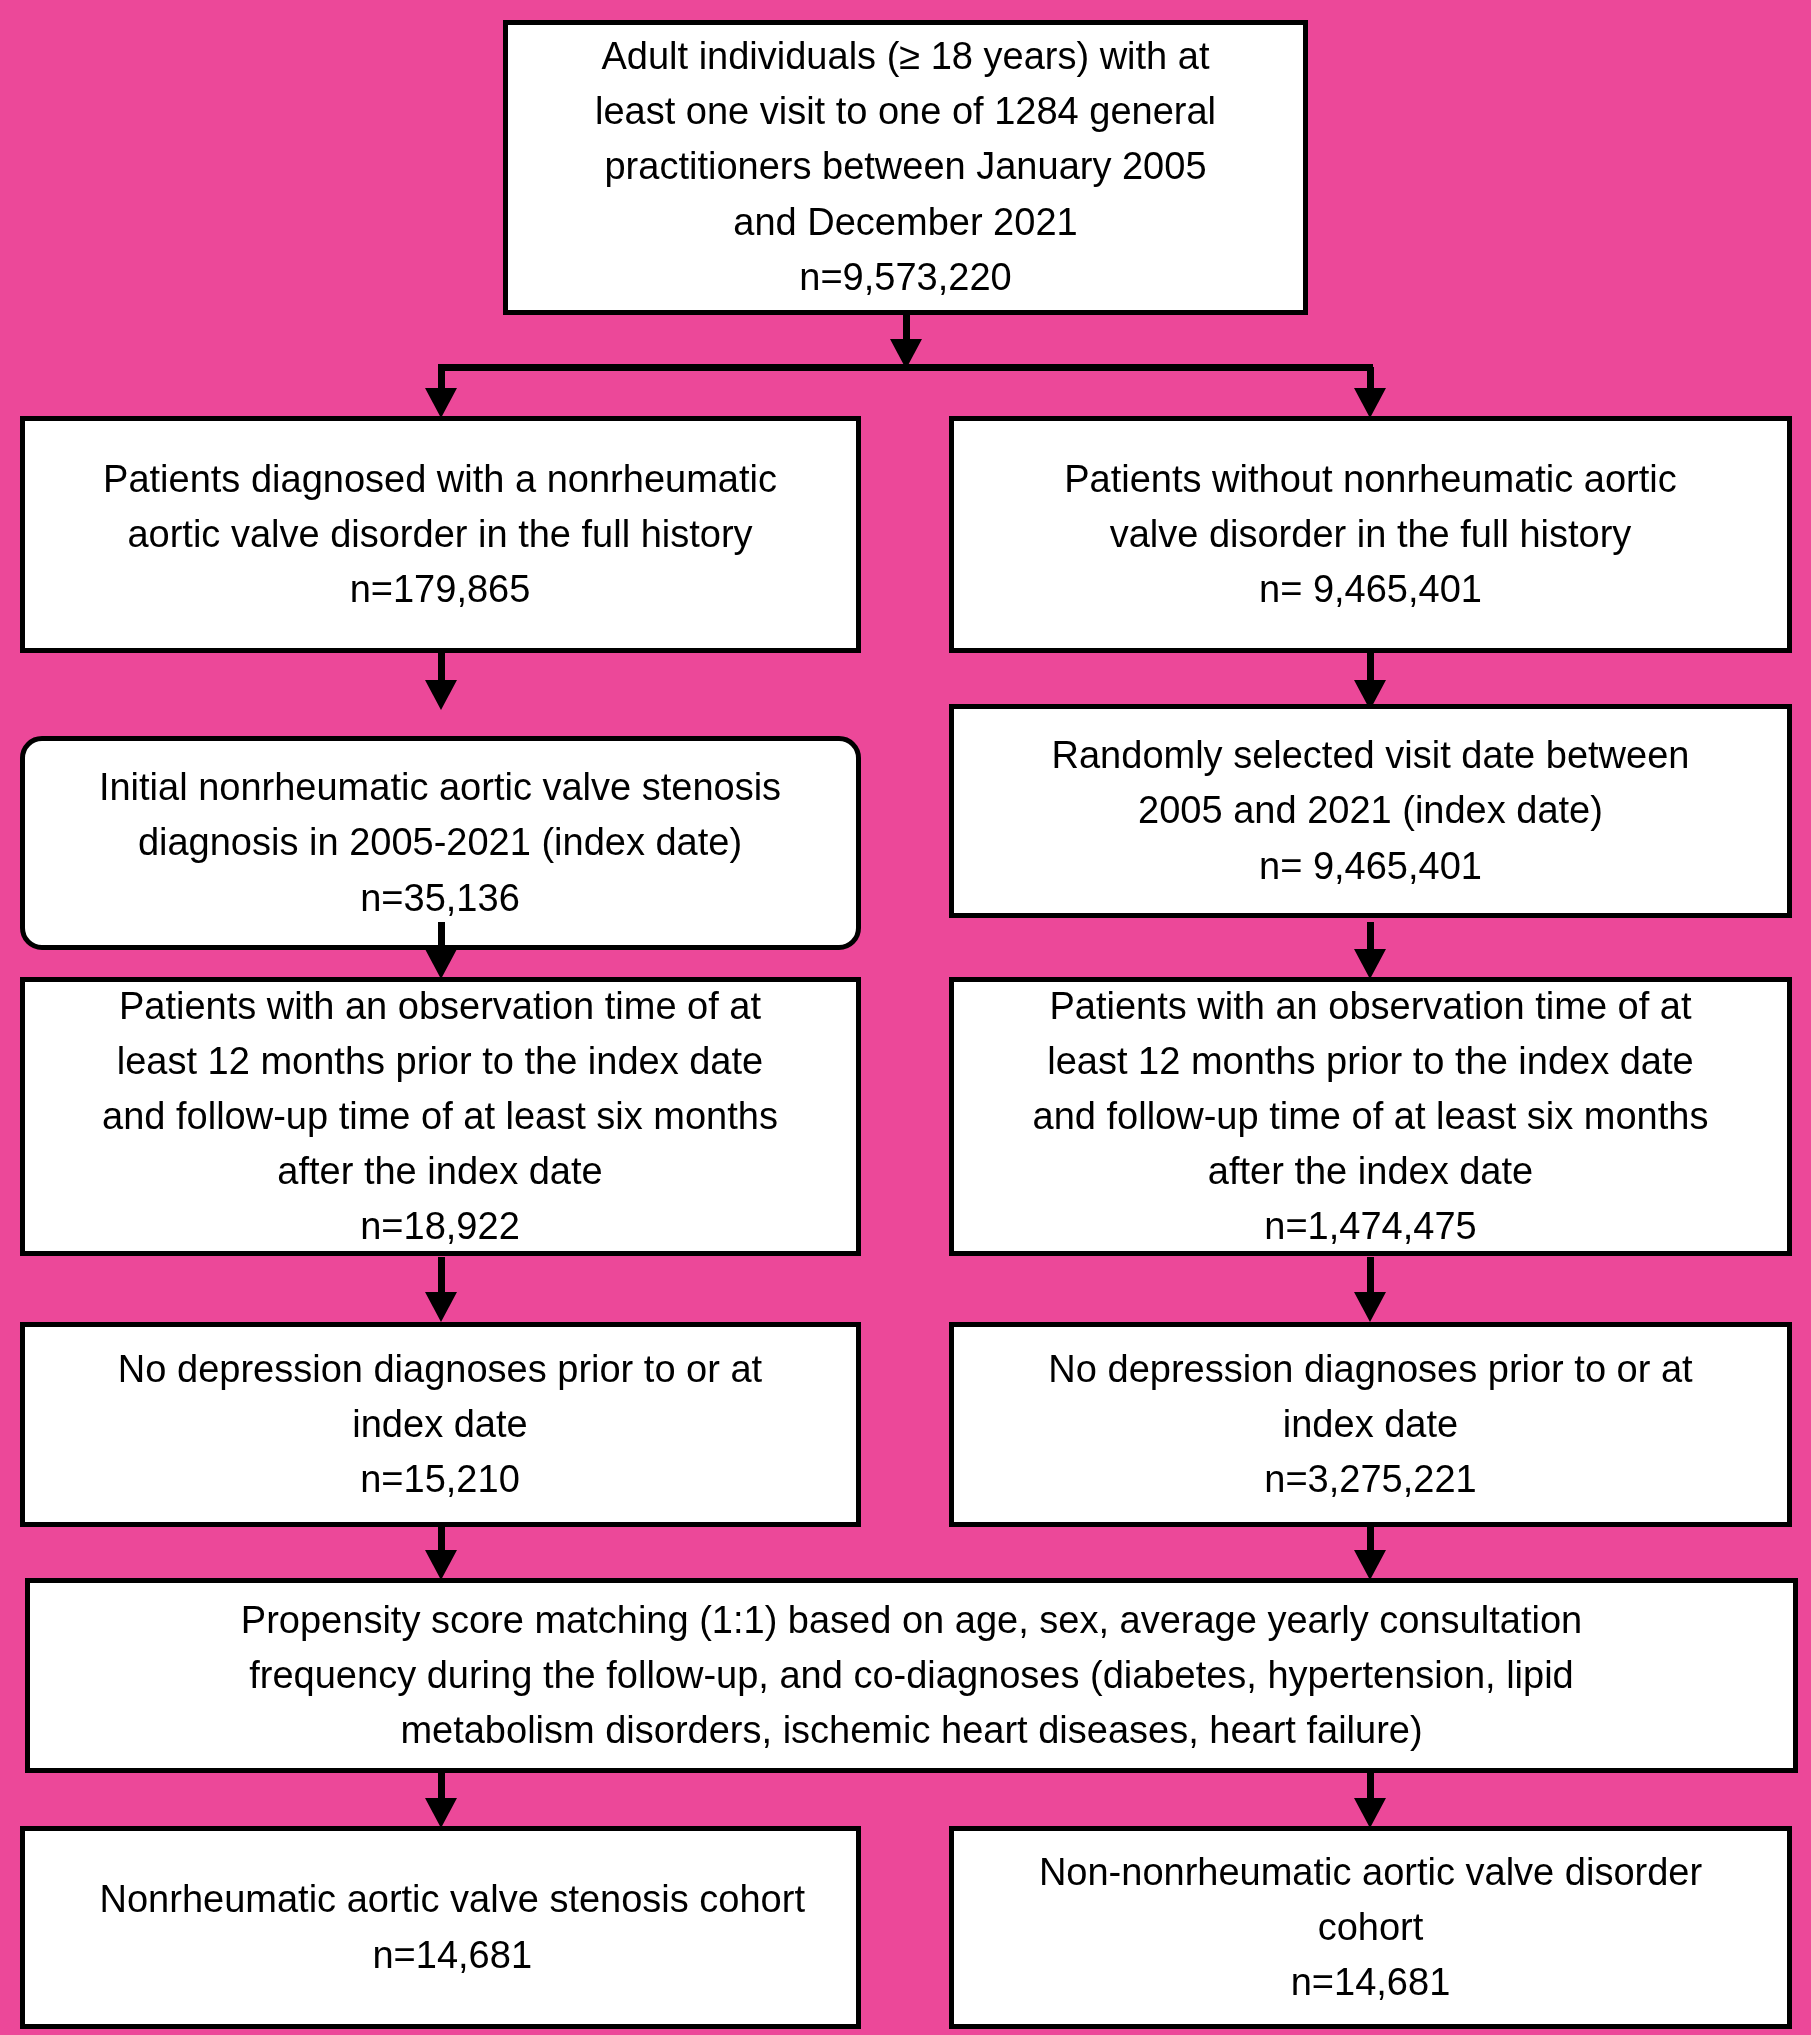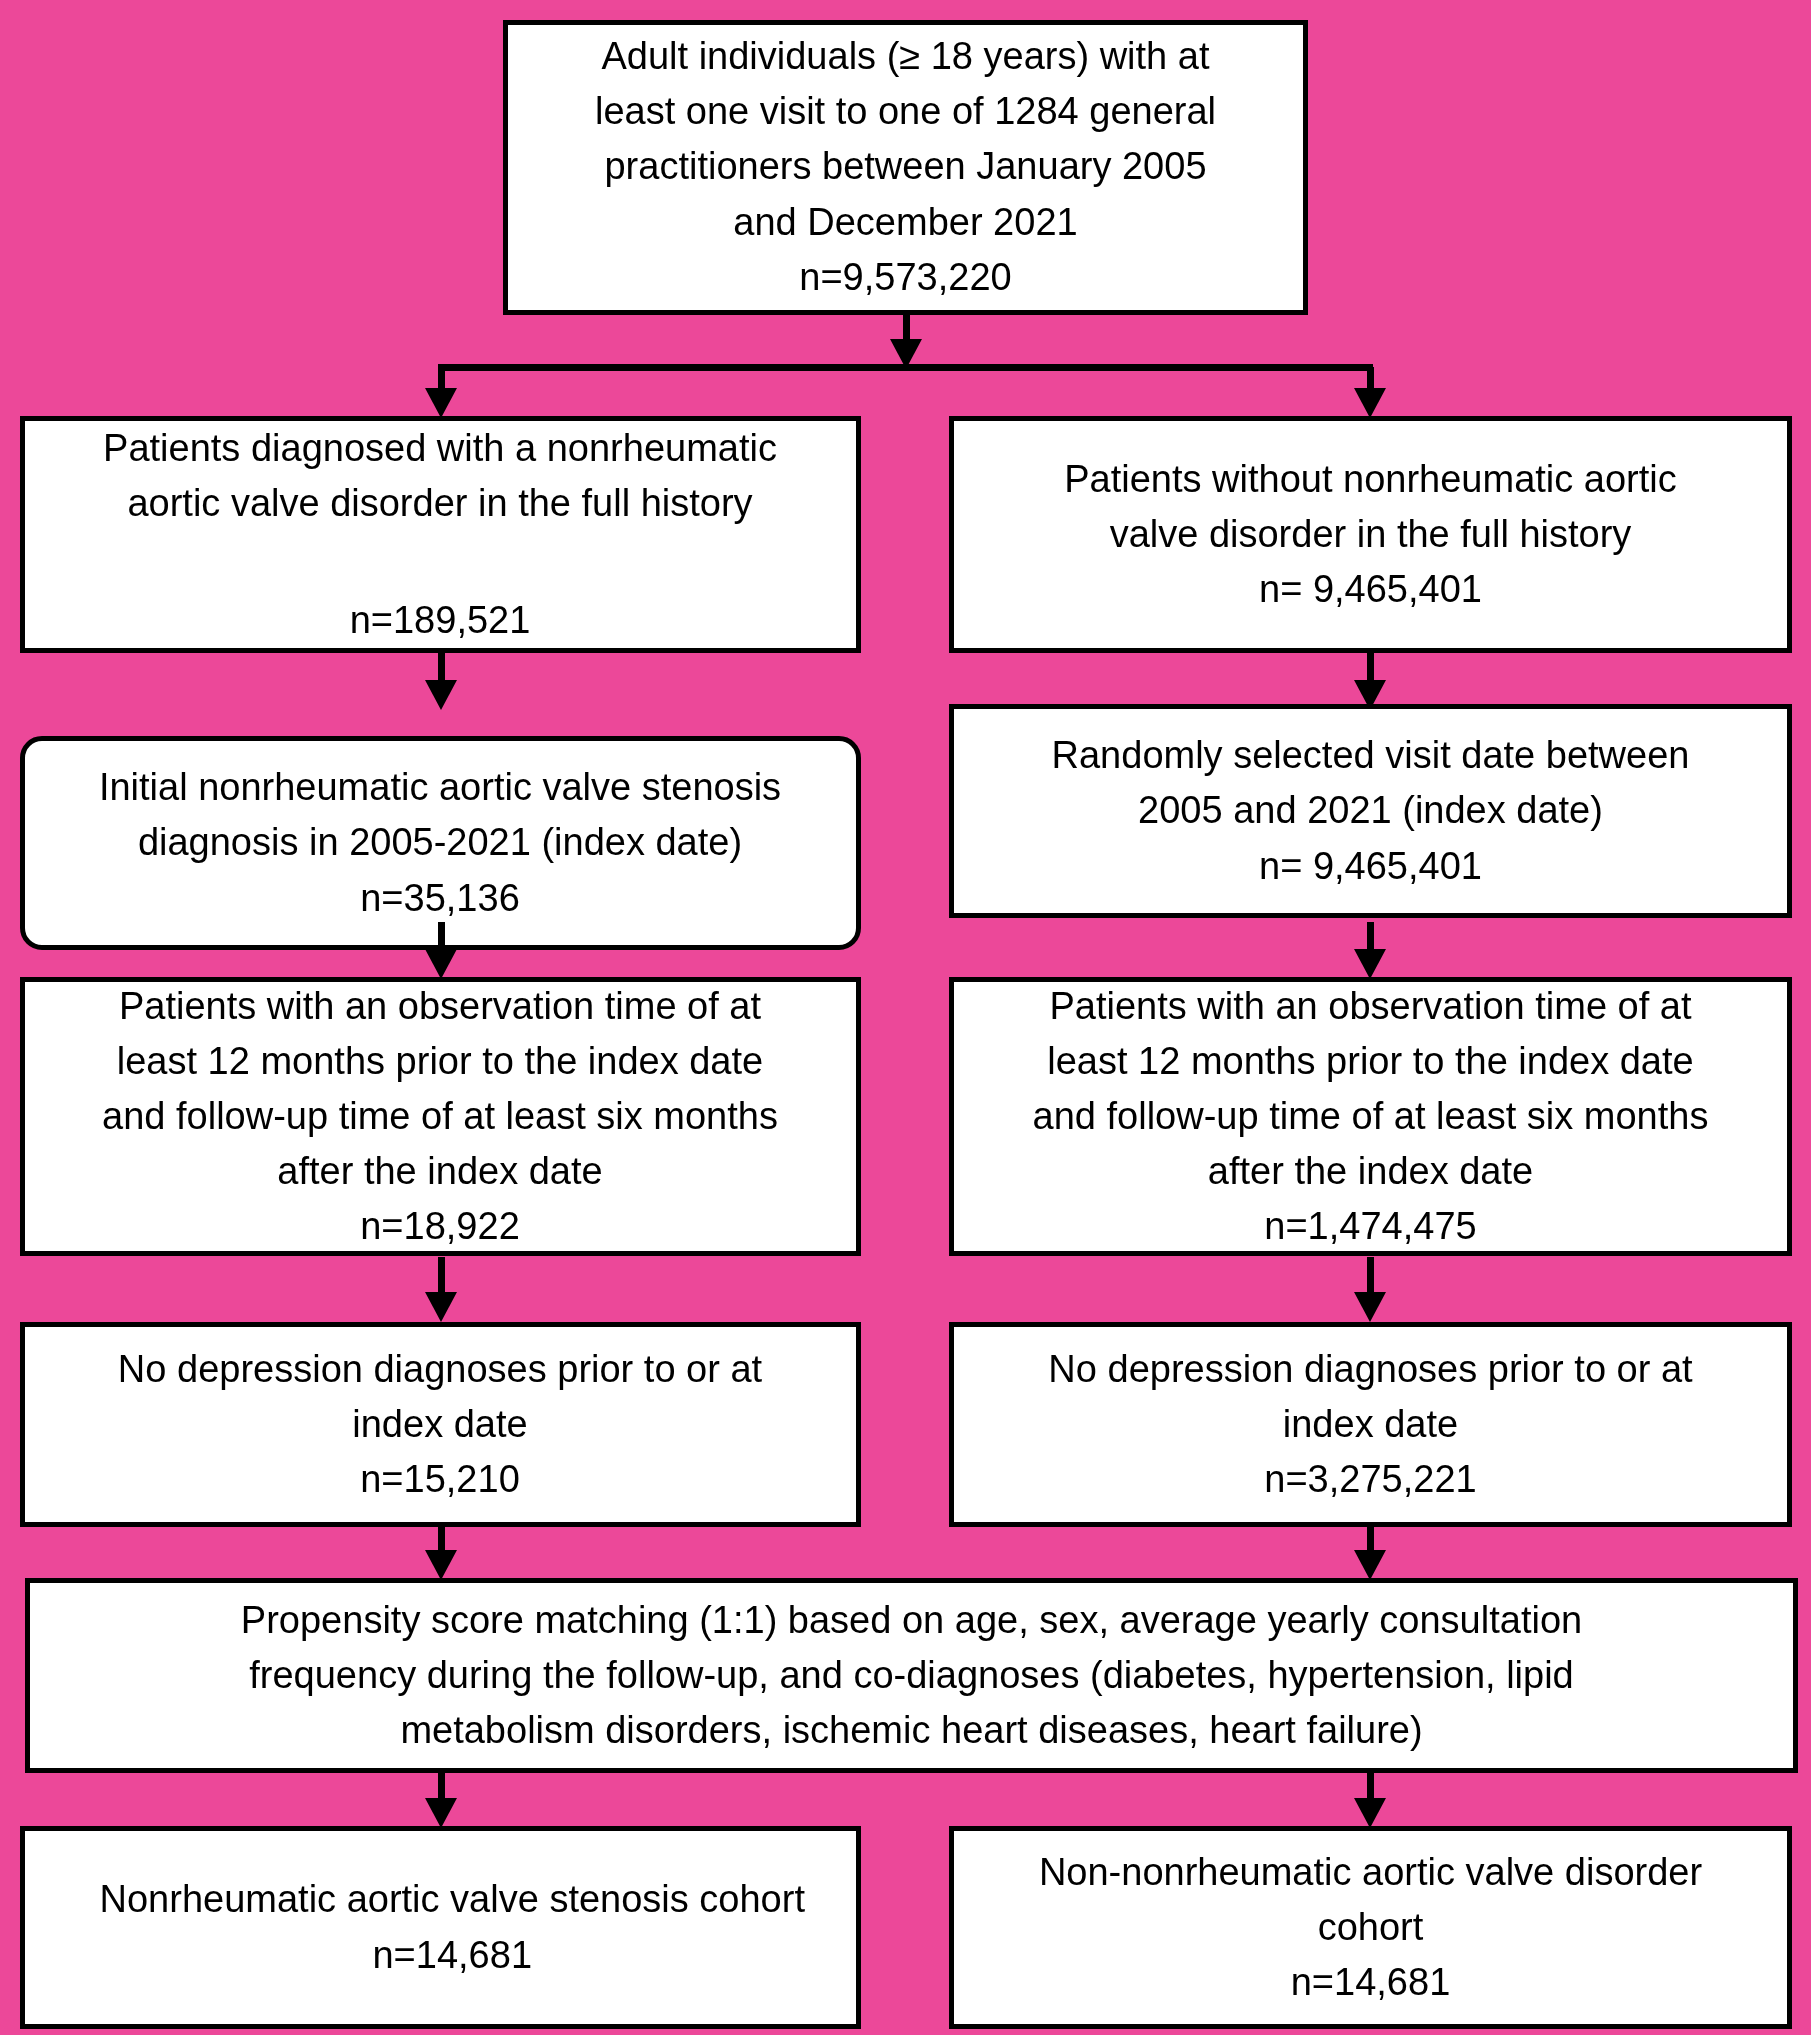--- a/index.html
+++ b/index.html
@@ -21,21 +21,21 @@
     justify-content: center;
     align-items: center;
     text-align: center;
     font-size: 38px;
     line-height: 1.45;
     padding: 0 19.5px;
   }
   .box-text { white-space: pre-line; }
   
   #box-top   { left: 503px;  top: 19.5px;   width: 805px; height: 295px; }
-  #box-l1    { left: 19.5px;   top: 416px;  width: 841px; height: 237px; justify-content: space-between; }
+  #box-l1    { left: 19.5px;   top: 416px;  width: 841px; height: 237px; }
   #box-r1    { left: 949px; top: 416px;  width: 843px; height: 237px; }
   #box-l2    { left: 19.5px;   top: 736px; width: 841px; height: 214px; border-radius: 22px; }
   #box-r2    { left: 949px; top: 704px; width: 843px; height: 214px; }
   #box-l3    { left: 19.5px;   top: 977px; width: 841px; height: 279px; }
   #box-r3    { left: 949px; top: 977px; width: 843px; height: 279px; }
   #box-l4    { left: 19.5px;   top: 1322px; width: 841px; height: 205px; }
   #box-r4    { left: 949px; top: 1322px; width: 843px; height: 205px; }
   #box-match { left: 25px;   top: 1578px; width: 1773px; height: 195px; }
   #box-bl    { left: 19.5px;   top: 1826px; width: 841px; height: 203px; padding-left: 44px; }
   #box-br    { left: 949px; top: 1826px; width: 843px; height: 203px; }
@@ -93,21 +93,21 @@
     <div class="head"></div>
   </div>
   <div class="varrow" id="arr-bright">
     <div class="stem"></div>
     <div class="head"></div>
   </div>
 
   <div class="box" id="box-l1">
     <span class="box-text">Patients diagnosed with a nonrheumatic
 aortic valve disorder in the full history</span>
-    <span class="box-n">n=189,521</span>
+    <span class="box-n">n=179,865</span>
   </div>
   <div class="box" id="box-r1">
     <span class="box-text">Patients without nonrheumatic aortic
 valve disorder in the full history</span>
     <span class="box-n">n= 9,465,401</span>
   </div>
 
   <div class="varrow" id="arr-l1">
     <div class="stem"></div>
     <div class="head"></div>

